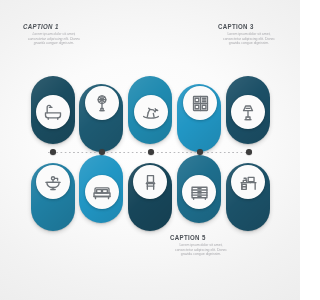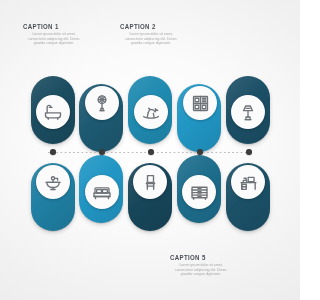--- a/index.html
+++ b/index.html
@@ -71,30 +71,30 @@
     position:absolute;width:5.6px;height:5.6px;border-radius:50%;
     background:#3c3c3c;top:0;
     box-shadow:0 0.5px 1px rgba(0,0,0,0.3);
   }
 </style>
 </head>
 <body>
 
 <div id="stage">
 
-  <div class="caption cap-c" style="left:23px;top:21px;">
+  <div class="caption cap-c" style="left:23px;top:21px;font-style:italic;">
     <div class="cap-title" style="color: rgb(74, 79, 85);">CAPTION 1</div>
     <div class="cap-body" style="color: rgb(169, 169, 173);">Lorem ipsum dolor sit amet, consectetur adipiscing elit. Donec gravida congue dignissim.</div>
   </div>
 
-  <div class="caption cap-c" style="left:120px;top:21px;">
-    <div class="cap-title" style="color: rgb(74, 79, 85);">CAPTION 2</div>
+
+  <div class="caption cap-c" style="left:218px;top:21px;">
+    <div class="cap-title" style="color: rgb(74, 79, 85);">CAPTION 3</div>
     <div class="cap-body" style="color: rgb(169, 169, 173);">Lorem ipsum dolor sit amet, consectetur adipiscing elit. Donec gravida congue dignissim.</div>
   </div>
-
 
   <div class="pill" style="left:31px;top:76px;background:#1a4c60;"></div>
   <div class="bubble" style="left:36px;top:95px;">
     <svg viewBox="0 0 24 24" width="20" height="20">
       <path d="M3 13h18v3a3 3 0 0 1-3 3H6a3 3 0 0 1-3-3z" style="stroke: rgb(110, 115, 120);"></path>
       <path d="M5 13V6.2A2.2 2.2 0 0 1 7.2 4c1.2 0 2.2 1 2.2 2.2" style="stroke: rgb(110, 115, 120);"></path>
       <path d="M7.6 6.4h3.2" style="stroke: rgb(110, 115, 120);"></path>
       <path d="M6.3 19.2v1.6" style="stroke: rgb(110, 115, 120);"></path>
       <path d="M17.7 19.2v1.6" style="stroke: rgb(110, 115, 120);"></path>
     </svg>
@@ -227,18 +227,18 @@
       <path d="M3.6 17.4h5.6" style="stroke: rgb(110, 115, 120);"></path>
       <path d="M20.4 12.2v8.4" style="stroke: rgb(110, 115, 120);"></path>
       <rect x="11.6" y="5.6" width="7.4" height="5.2" style="stroke: rgb(110, 115, 120);"></rect>
       <path d="M14.4 10.8v1.4" style="stroke: rgb(110, 115, 120);"></path>
       <path d="M5.4 9.4h4.2v2.8H5.4z" style="stroke: rgb(110, 115, 120);"></path>
       <path d="M6.4 6.6h2.6v2.8" style="stroke: rgb(110, 115, 120);"></path>
     </svg>
   </div>
 
 
-  <div class="caption cap-c" style="left:170px;top:252px;">
+  <div class="caption cap-c" style="left:170px;top:232px;">
     <div class="cap-title" style="color: rgb(74, 79, 85);">CAPTION 5</div>
     <div class="cap-body" style="color: rgb(169, 169, 173);">Lorem ipsum dolor sit amet, consectetur adipiscing elit. Donec gravida congue dignissim.</div>
   </div>
 
 </div>
 
 </body></html>

